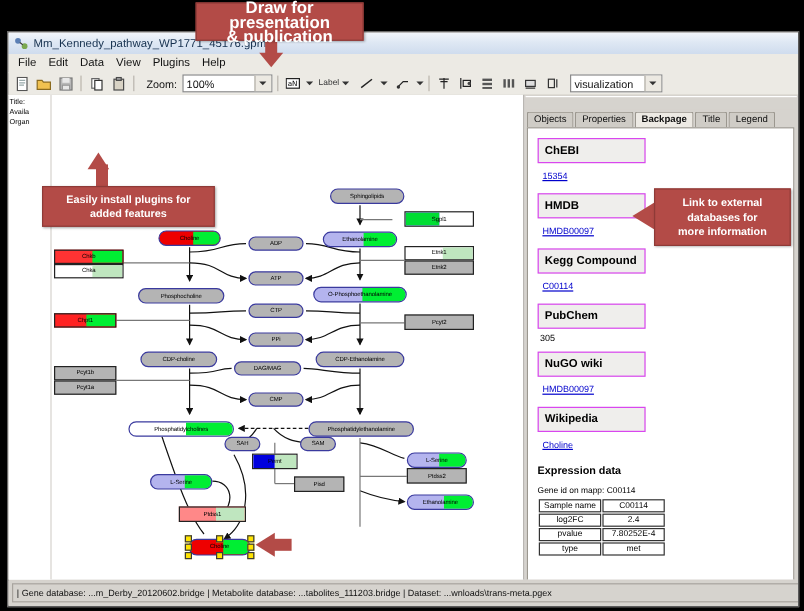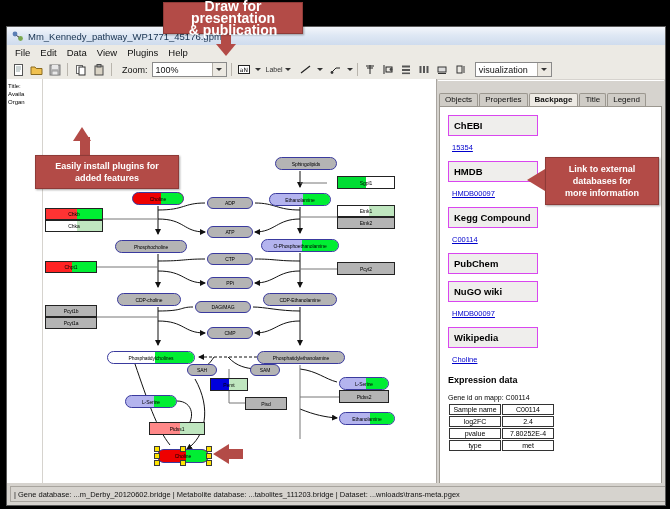--- a/index.html
+++ b/index.html
@@ -460,20 +460,21 @@
         <div class="dbhdr first">ChEBI</div>
         <a class="dblink" href="#">15354</a>
 
         <div class="dbhdr">HMDB</div>
         <a class="dblink" href="#">HMDB00097</a>
 
         <div class="dbhdr">Kegg Compound</div>
         <a class="dblink" href="#">C00114</a>
 
         <div class="dbhdr">PubChem</div>
+        <span class="dbplain">305</span>
 
         <div class="dbhdr">NuGO wiki</div>
         <a class="dblink" href="#">HMDB00097</a>
 
         <div class="dbhdr">Wikipedia</div>
         <a class="dblink" href="#">Choline</a>
 
         <div class="exprhdr">Expression data</div>
         <div class="geneid">Gene id on mapp: C00114</div>
 

